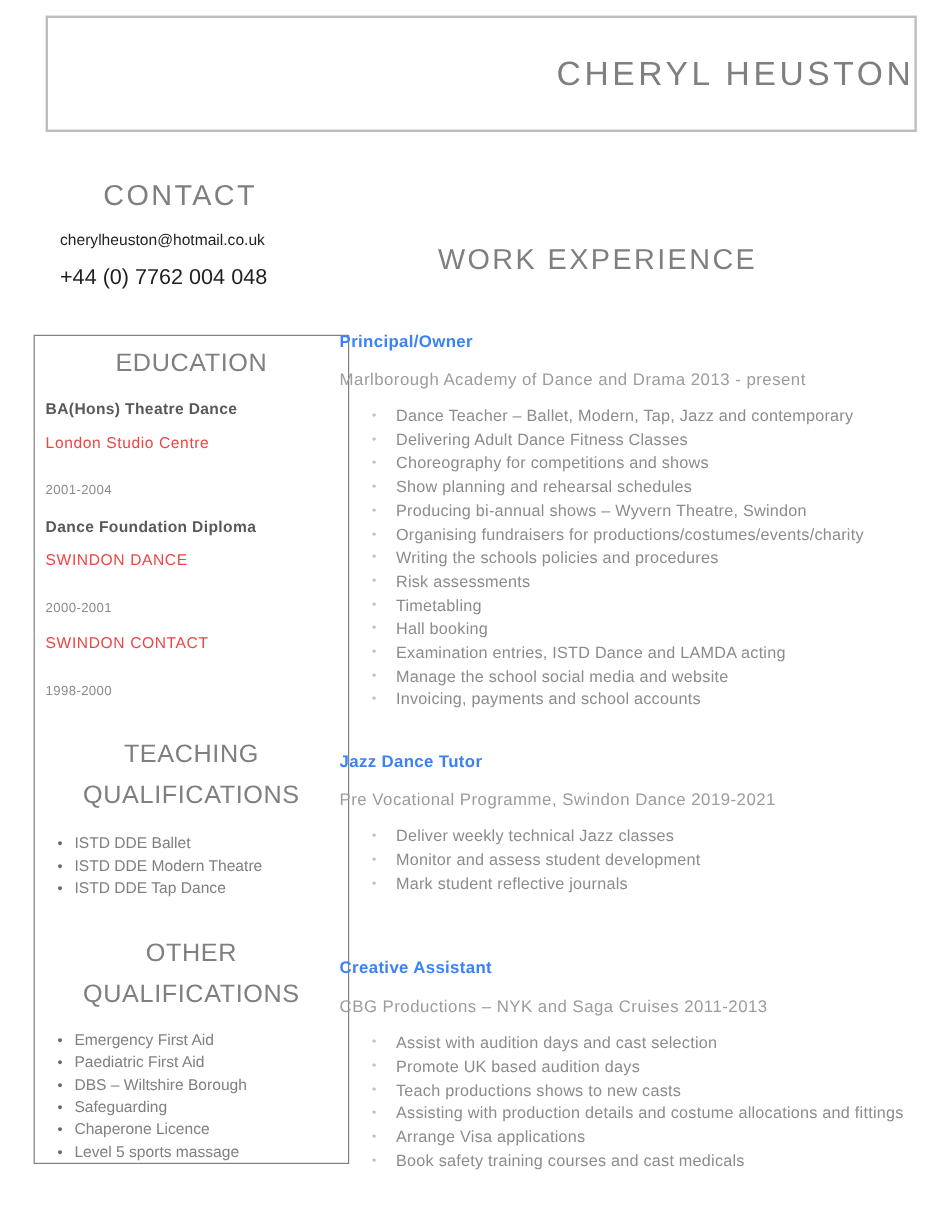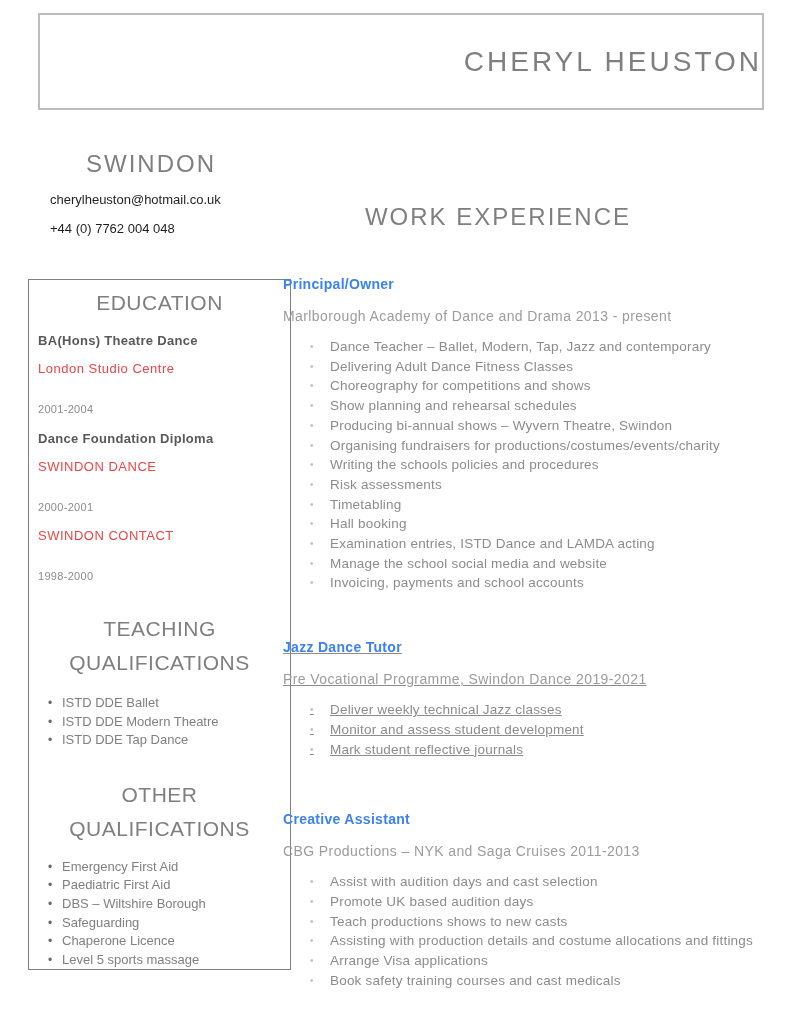--- a/index.html
+++ b/index.html
@@ -18,21 +18,21 @@
   .name-title {
     font-size:28px; color:#7f7f7f; letter-spacing:3px; font-weight:400;
   }
 
   
   .contact-heading {
     position:absolute; left:86px; top:150px;
     font-size:24px; color:#7f7f7f; letter-spacing:2px;
   }
   .contact-email { position:absolute; left:50px; top:192px; font-size:13px; color:#1f1f1f; }
-  .contact-phone { position:absolute; left:50px; top:221px; font-size:13px; color:#1f1f1f; }
+  .contact-phone { position:absolute; left:50px; top:221px; font-size:18px; color:#1f1f1f; }
 
   
   .we-heading {
     position:absolute; left:283px; top:203px; width:430px; text-align:center;
     font-size:24px; color:#7f7f7f; letter-spacing:2px;
   }
 
   
   .sidebar-box {
     position:absolute; left:28px; top:279px; width:263px; height:691px;
@@ -56,33 +56,33 @@
 
   
   .main { position:absolute; left:283px; top:276px; width:495px; }
   .job-title { font-size:14px; font-weight:bold; color:#3b82f6; line-height:17px; letter-spacing:0.3px; }
   .job-org   { font-size:14px; color:#9c9c9c; line-height:17px; margin-top:15px; letter-spacing:0.4px; }
   ul.job-list { list-style:none; margin:12px 0 0 27px; padding:0; }
   ul.job-list li { display:flex; line-height:19.7px; font-size:13.5px; color:#8c8c8c; letter-spacing:0.2px; }
   ul.job-list .blt { width:20px; flex:none; color:#c0c0c0; font-size:10px; line-height:19.7px; }
   ul.job-list .txt { flex:1; }
   .job + .job { display:block; }
-  #job-1 { margin-top:46px;text-decoration:underline; }
+  #job-1 { margin-top:33px; }
   #job-2 { margin-top:52px; }
 </style>
 </head>
 <body>
 
 <div class="page">
 
   <div class="header-box">
     <div class="name-title">CHERYL HEUSTON</div>
   </div>
 
-  <div class="contact-heading">SWINDON</div>
+  <div class="contact-heading">CONTACT</div>
   <div class="contact-email">cherylheuston@hotmail.co.uk</div>
   <div class="contact-phone">+44 (0) 7762 004 048</div>
 
   <div class="we-heading">WORK EXPERIENCE</div>
 
   <div class="sidebar-box">
     <div class="side-heading">EDUCATION</div>
 
     <div>
       <div class="edu-title">BA(Hons) Theatre Dance</div>

